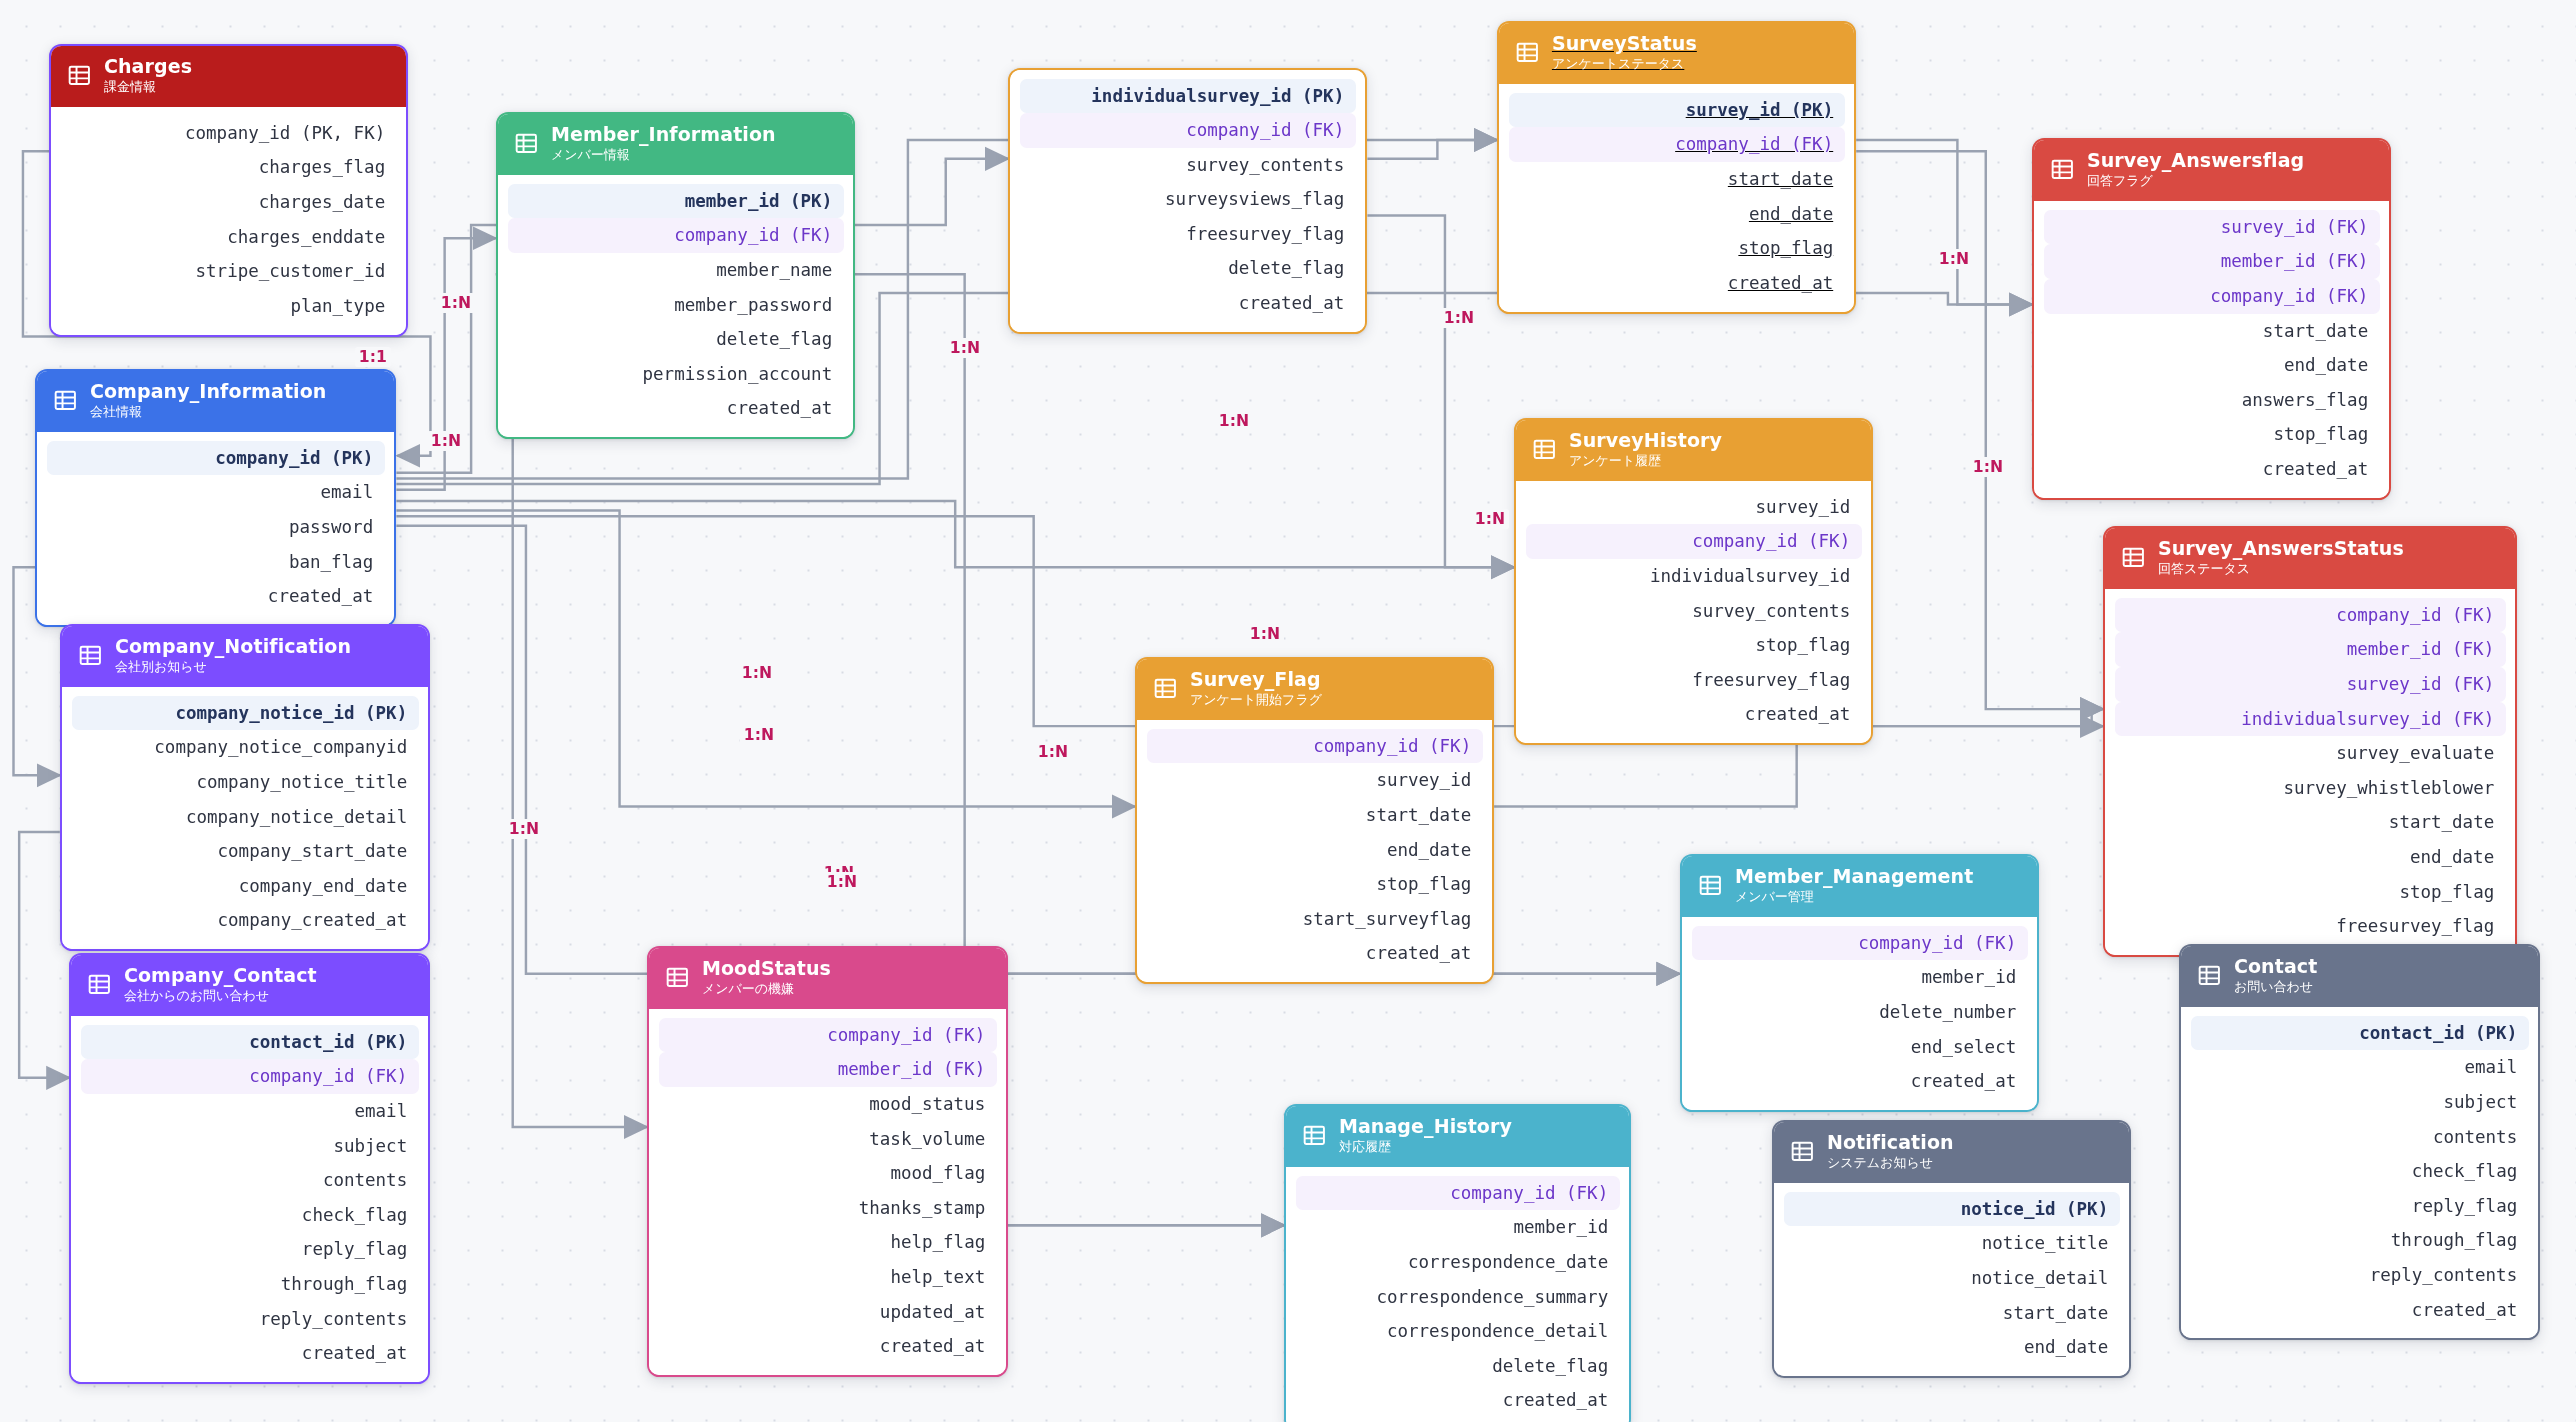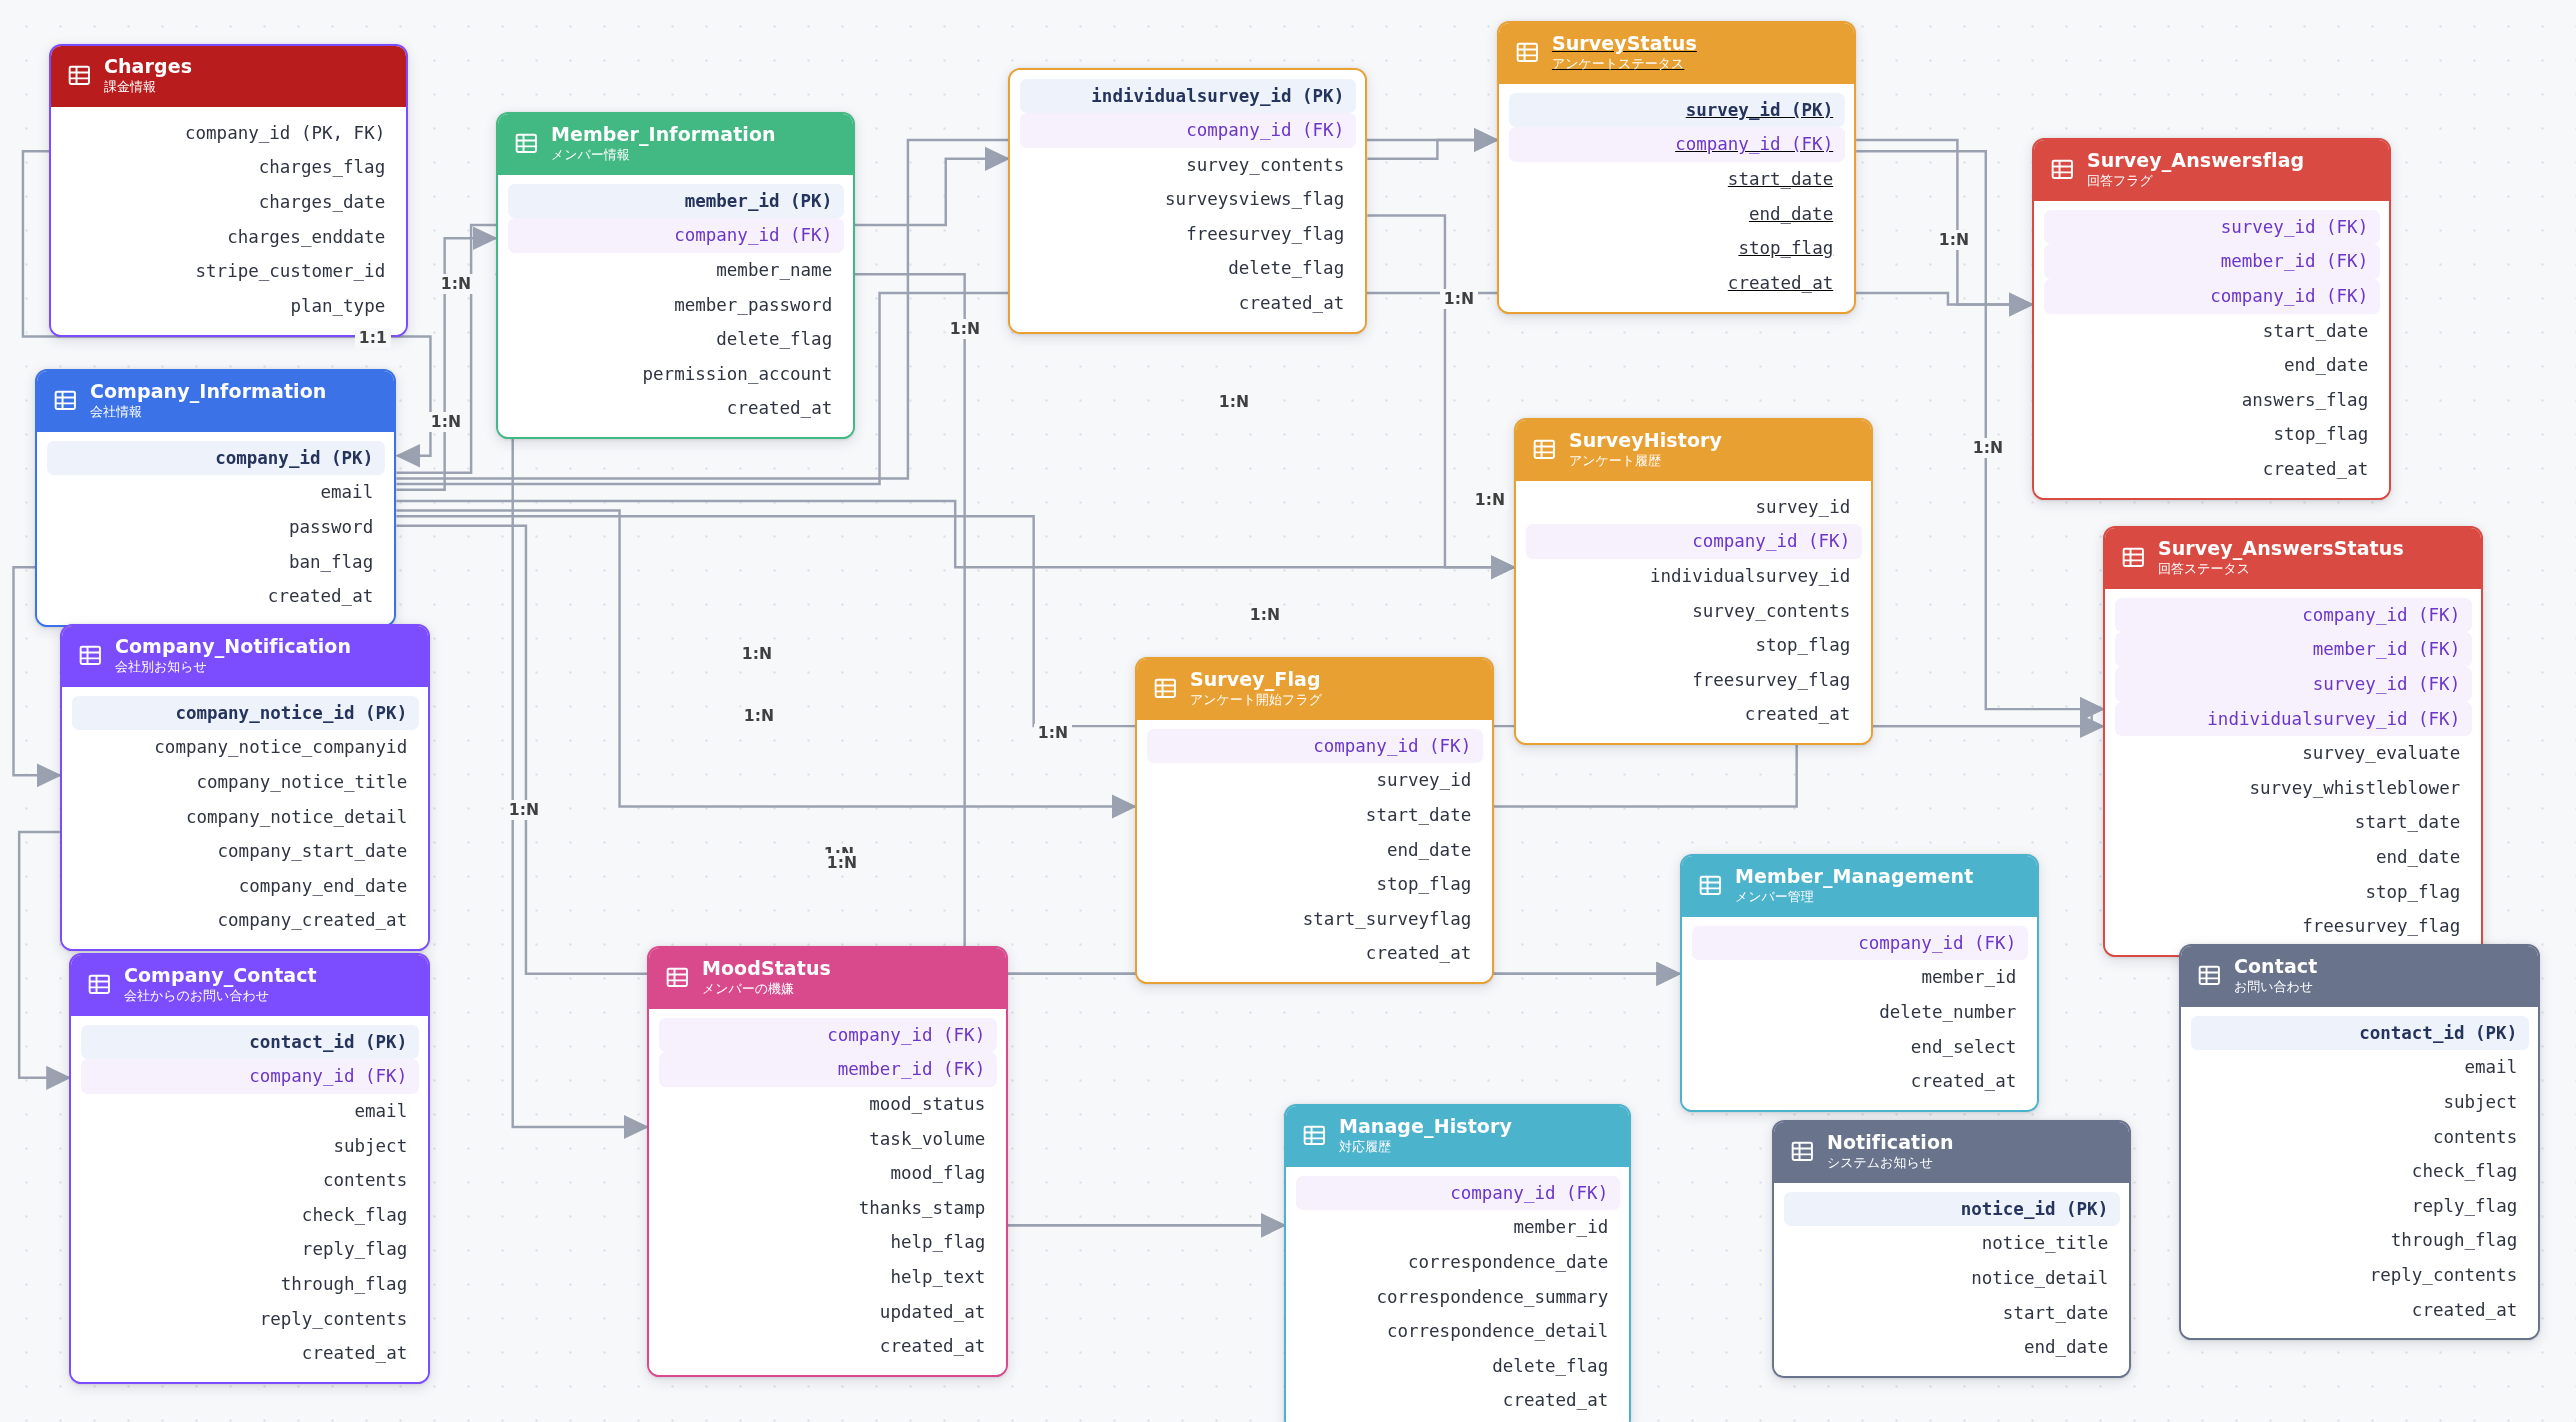--- a/index.html
+++ b/index.html
@@ -45,24 +45,25 @@
     font-size:17.5px;color:#2f3442;
     padding:6.1px 11.3px;border-radius:6.6px;white-space:nowrap;
     line-height:1.28;
   }
   .field.pk{background:#eef3fb;color:#24345c;font-weight:bold;}
   .field.fk{background:#f6f1fd;color:#6c37c9;}
 
   .edge-label{
     position:absolute;
     font-family:"DejaVu Sans","Liberation Sans",sans-serif;
-    font-size:15.6px;font-weight:bold;color:#404040;
+    font-size:15.6px;font-weight:bold;color:#be185d;
     background:#f7f8fa;
     padding:0.9px 3.8px;border-radius:2.8px;
     white-space:nowrap;
+    margin-top:19px;
   }
 </style>
 </head>
 <body>
 
 <div id="canvas">
   <svg id="edges" viewBox="0 0 2724 1504" xmlns="http://www.w3.org/2000/svg">
     <defs>
       <marker id="ar" markerWidth="11" markerHeight="11" refX="9.4" refY="5.5" orient="auto">
         <path d="M0,0.6 L10.2,5.5 L0,10.4 z" fill="#9aa2b1"></path>
@@ -439,21 +440,21 @@
         <div class="field fk">survey_id (FK)</div>
         <div class="field fk">member_id (FK)</div>
         <div class="field fk">company_id (FK)</div>
         <div class="field">start_date</div>
         <div class="field">end_date</div>
         <div class="field">answers_flag</div>
         <div class="field">stop_flag</div>
         <div class="field">created_at</div>
       </div>
     </div>
-    <div class="node" style="left: 2103px; top: 526px; width: 380px; border-color: rgb(217, 74, 66);">
+    <div class="node" style="left: 2103px; top: 526px; width: 414px; border-color: rgb(217, 74, 66);">
       <div class="node-header" style="background: rgb(217, 74, 66);">
         <span style="display: flex;">
           <svg class="tbl-icon" viewBox="0 0 24 24" fill="none" stroke="currentColor" stroke-width="1.9">
 <rect x="2.6" y="3.6" width="18.8" height="16.8" rx="1.4"></rect>
 <line x1="2.6" y1="9.2" x2="21.4" y2="9.2"></line>
 <line x1="2.6" y1="15" x2="21.4" y2="15"></line>
 <line x1="9.3" y1="3.6" x2="9.3" y2="20.4"></line>
 </svg>
         </span>
         <div class="hdr-text">

